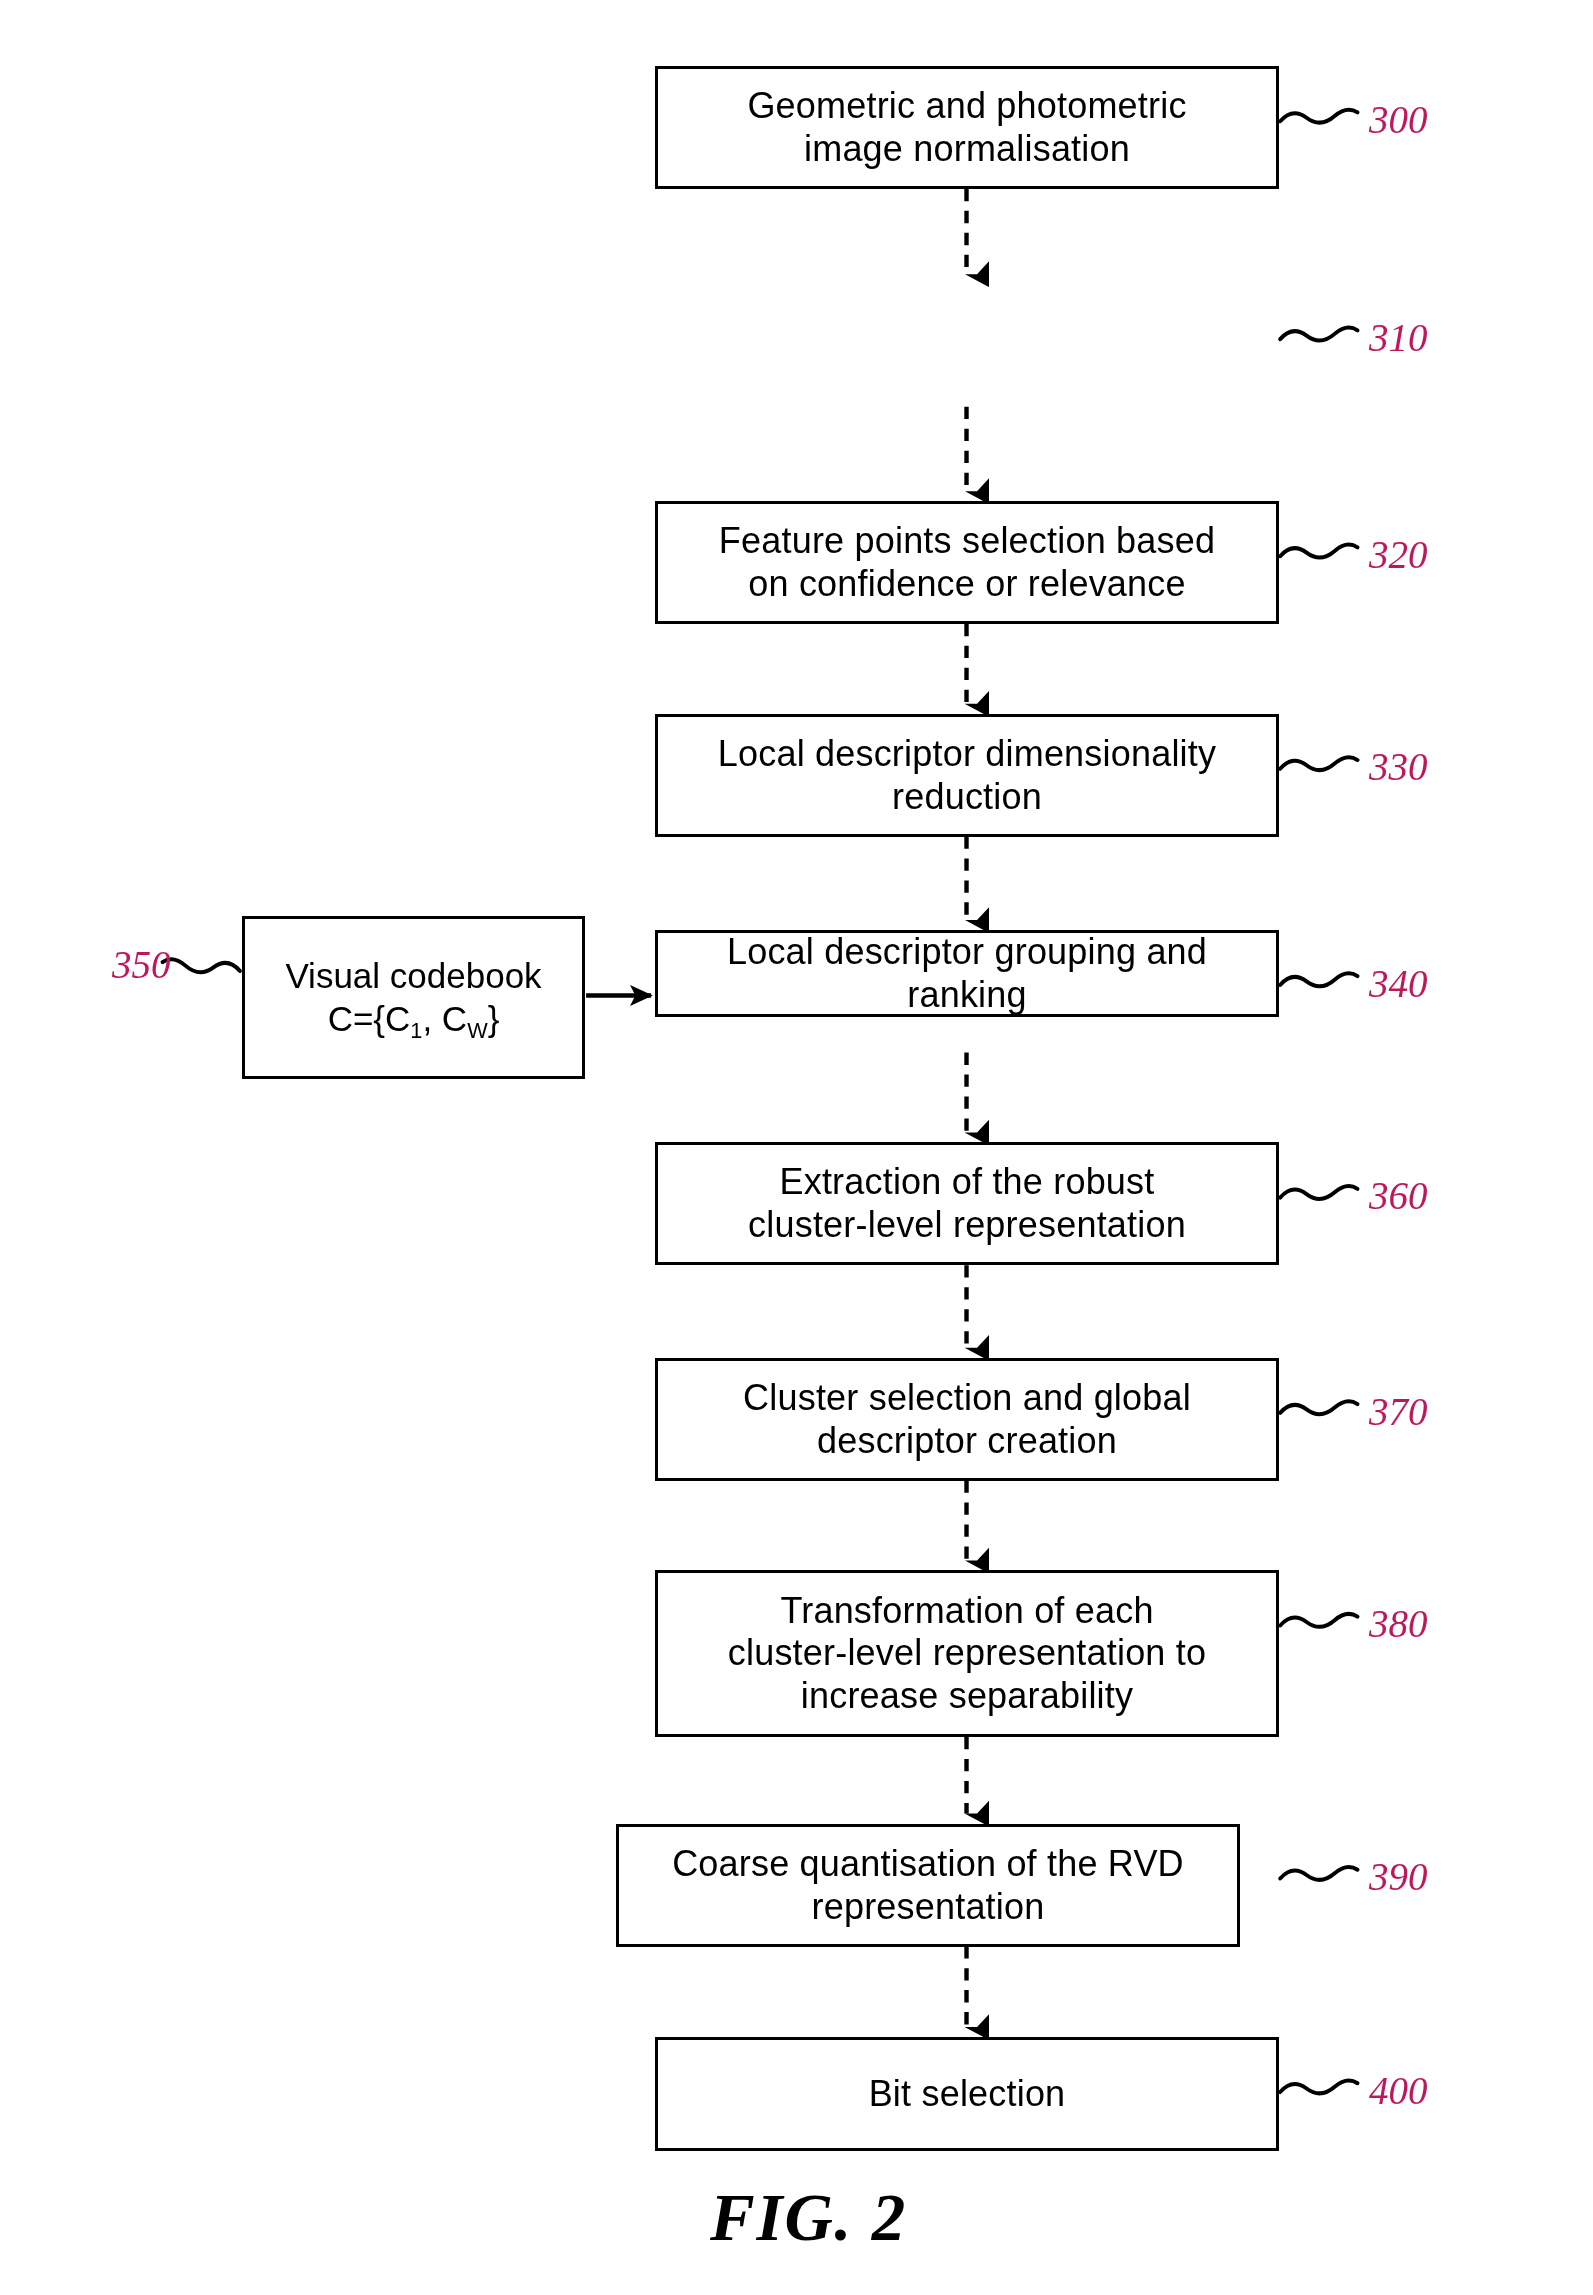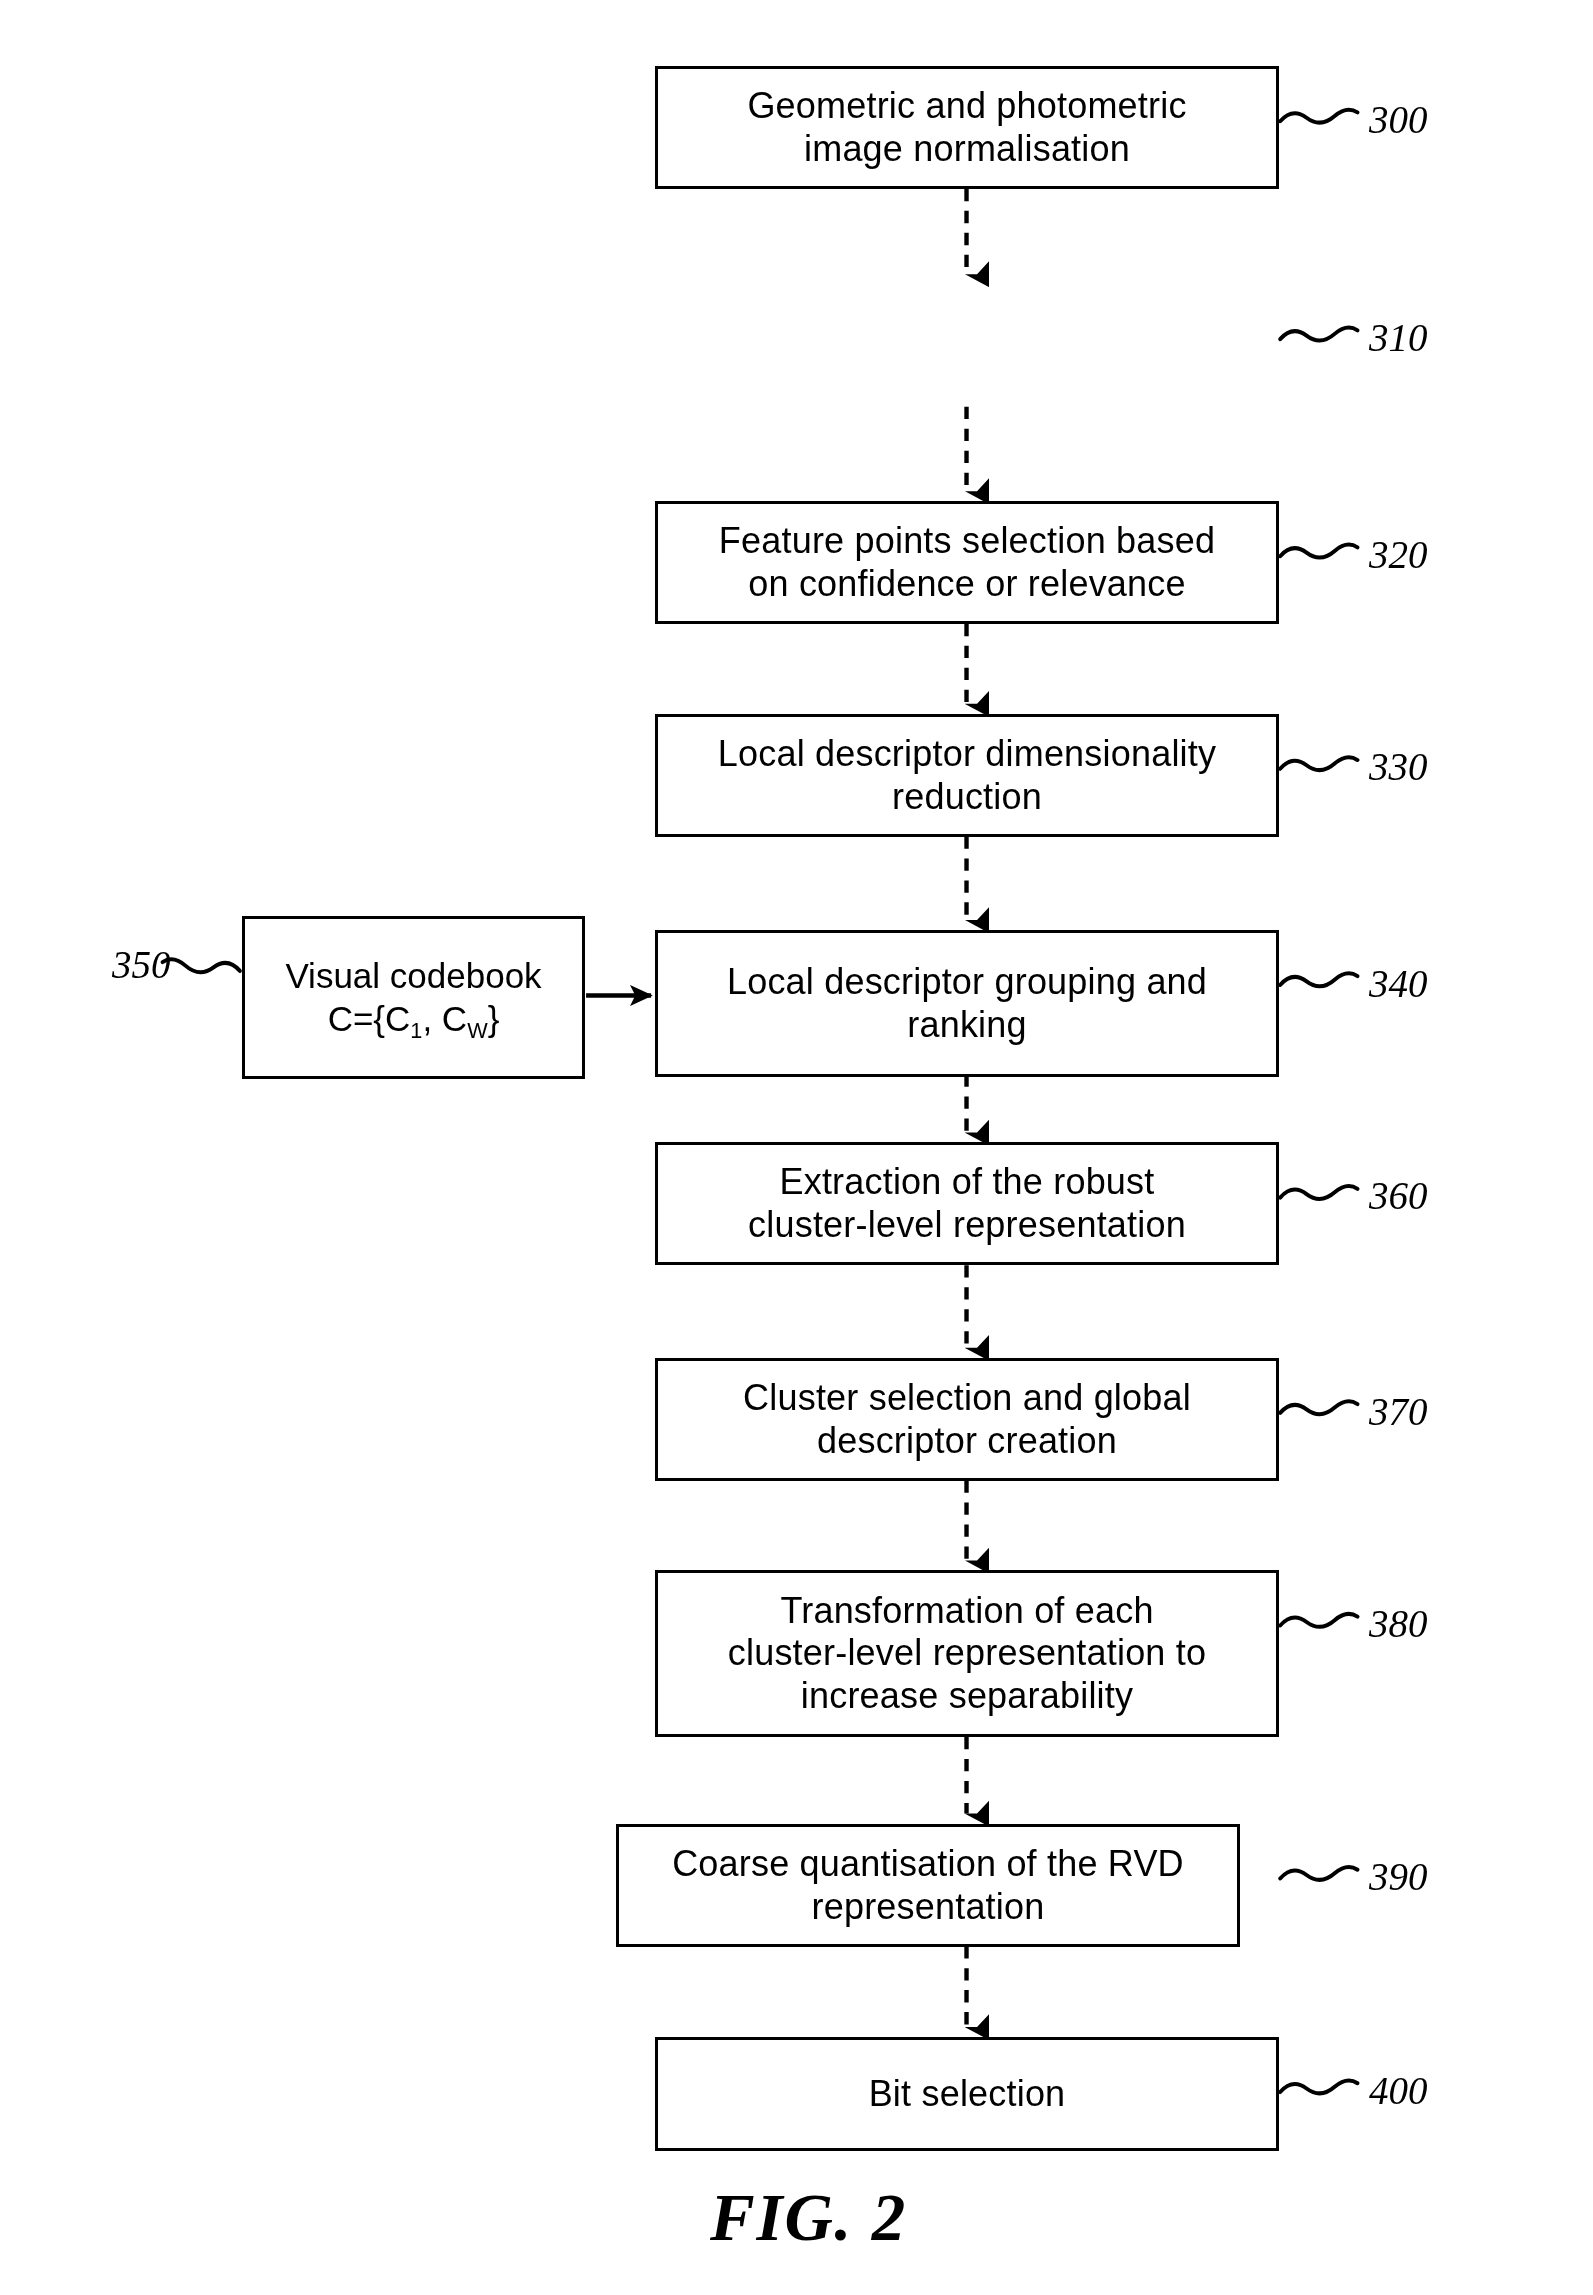--- a/index.html
+++ b/index.html
@@ -67,21 +67,21 @@
     vertical-align: -0.32em;
     line-height: 0;
   }
 
   
   .ref-num {
     position: absolute;
     font-size: 39px;
     font-style: italic;
     font-family: "Liberation Serif", serif;
-    color: #000000;
+    color: #be185d;
     white-space: nowrap;
   }
 
   
   #connectors {
     position: absolute;
     left: 0;
     top: 0;
     width: 1593px;
     height: 2295px;
@@ -163,21 +163,21 @@
 on confidence or relevance</div>
   </div>
   <div class="ref-num" style="left:1369px; top:532px;">320</div>
 
   <div class="proc-box" style="left:655px; top:714px; width:624px; height:123px;">
     <div class="proc-label">Local descriptor dimensionality
 reduction</div>
   </div>
   <div class="ref-num" style="left:1369px; top:744px;">330</div>
 
-  <div class="proc-box" style="left:655px; top:930px; width:624px; height:147px;">
+  <div class="proc-box" style="left:655px; top:930px; width:624px; height:87px;">
     <div class="proc-label">Local descriptor grouping and
 ranking</div>
   </div>
   <div class="ref-num" style="left:1369px; top:961px;">340</div>
 
   <div class="proc-box" style="left:655px; top:1142px; width:624px; height:123px;">
     <div class="proc-label">Extraction of the robust
 cluster-level representation</div>
   </div>
   <div class="ref-num" style="left:1369px; top:1173px;">360</div>

